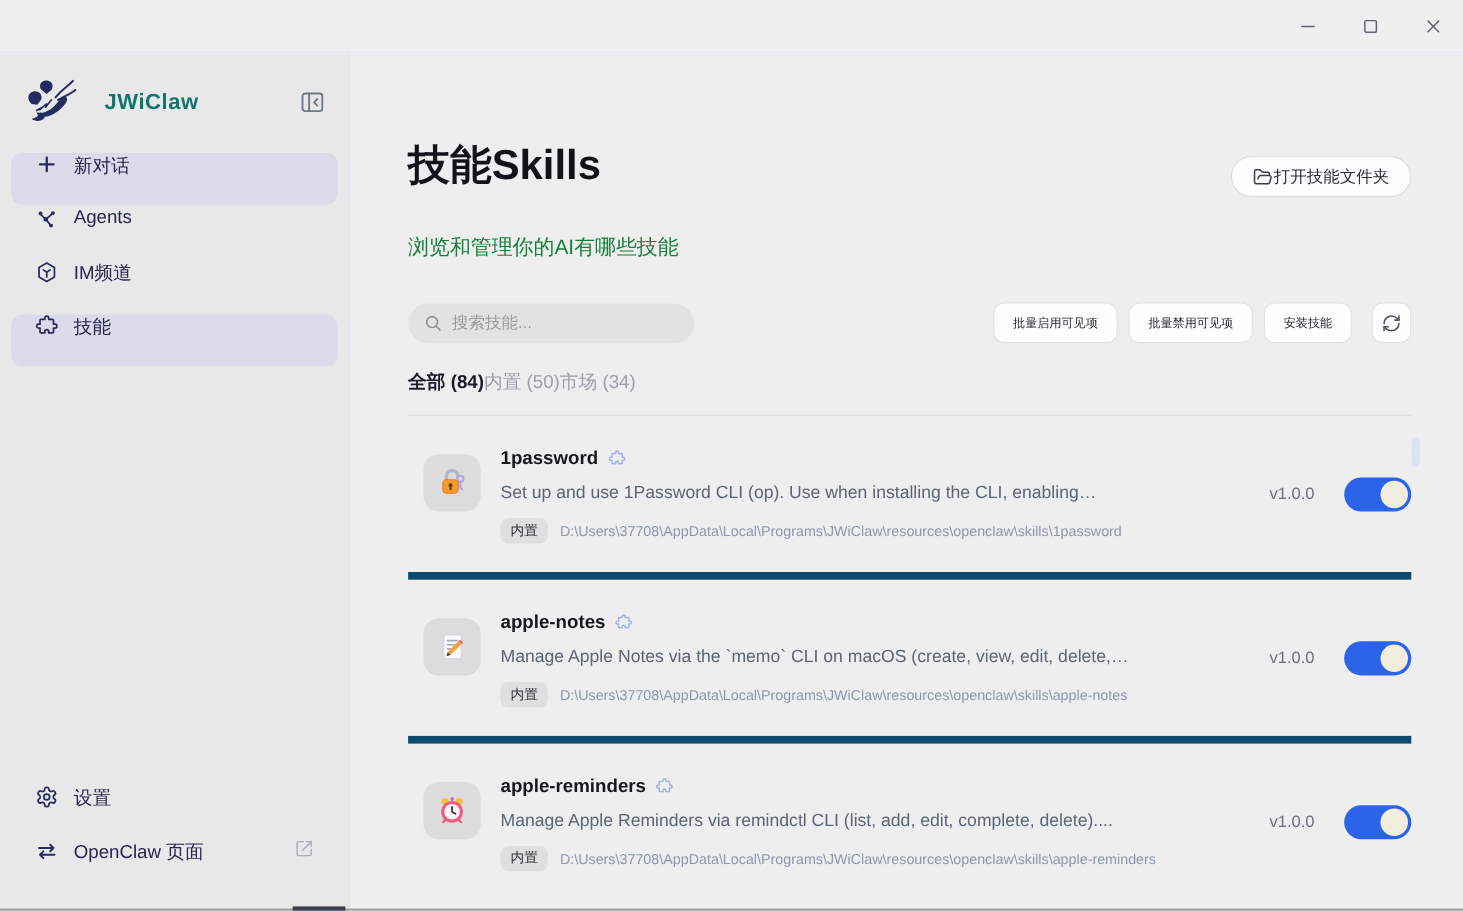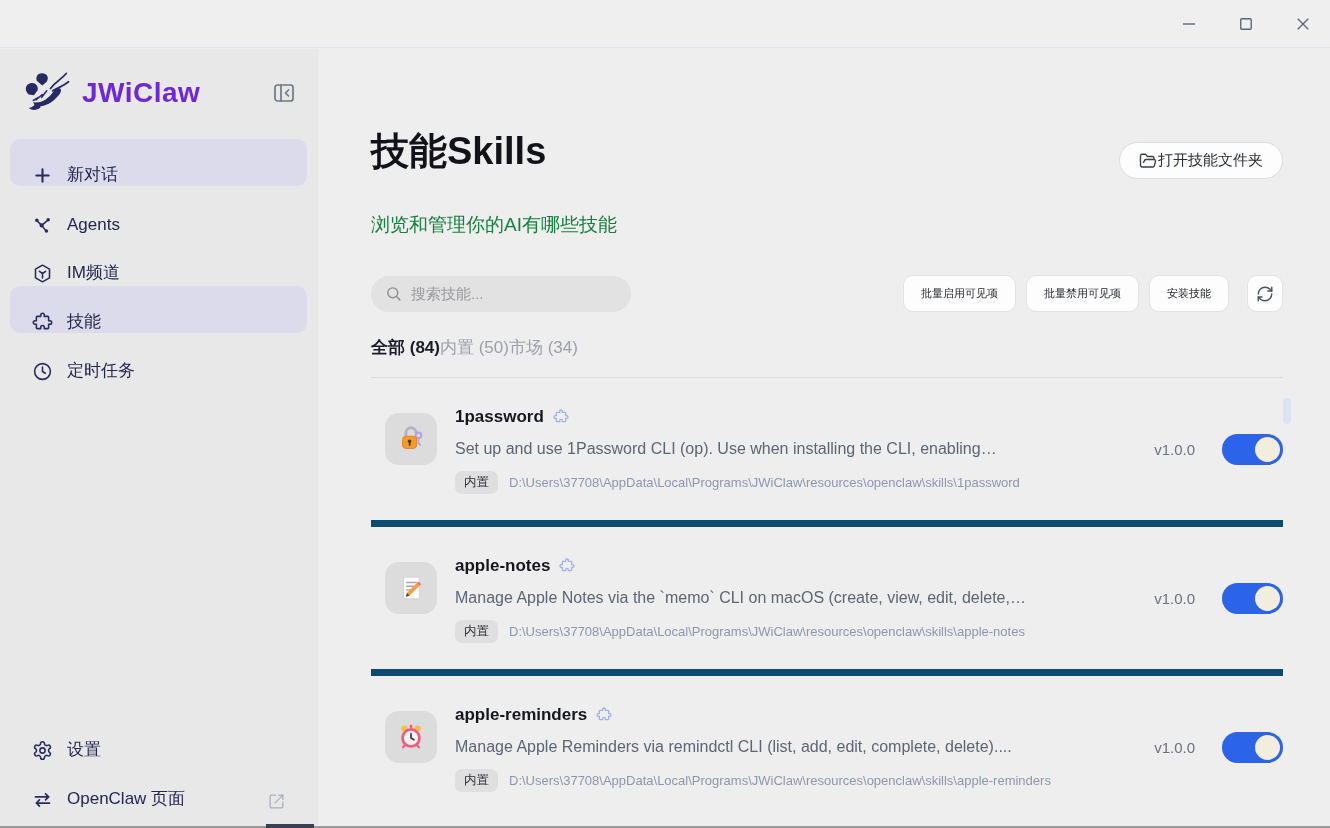--- a/index.html
+++ b/index.html
@@ -20,25 +20,25 @@
   .winbtn { width:20px; height:20px; display:flex; align-items:center; justify-content:center;
     color:#5b6573; cursor:default; }
 
   
   .sidebar {
     position:absolute; top:49px; left:0; width:318px; height:777px;
     background:#e9e8e8; border-right:1px solid #dde4f2;
     display:flex; flex-direction:column; padding:14px 10px 14px 10px;
   }
   .brand { display:flex; align-items:center; padding:6px 10px 6px 12px; margin-bottom:16px; }
-  .brand-name { font-size:28px; font-weight:700; color:#6d28d9; margin-left:12px; letter-spacing:.5px; }
+  .brand-name { font-size:20px; font-weight:700; color:#0f766e; margin-left:25px; letter-spacing:.5px; }
   .collapse-btn { margin-left:auto; color:#6f7886; width:26px; height:26px;
     display:flex; align-items:center; justify-content:center; }
   .nav-item {
-    display:flex; align-items:flex-end; gap:14px; height:47px; padding:0 22px;
+    display:flex; align-items:flex-start; gap:14px; height:47px; padding:0 22px;
     border-radius:10px; font-size:17px; color:#23264f; margin-bottom:2px;
     font-weight:500; cursor:default;
   }
   .nav-item .nicon { color:#282b5e; flex:0 0 auto; display:flex; }
   .nav-item.active { background:#dcdbeb; }
   .nav-item .ext { margin-left:auto; color:#a9aeb9; }
   .sidebar .spacer { flex:1; }
 
   
   .main { position:absolute; left:319px; top:49px; width:1011px; height:779px;
@@ -196,29 +196,20 @@
 
   <div class="nav-item active">
     <span class="nicon">
       <svg width="21" height="21" viewBox="0 0 24 24" fill="none" stroke="currentColor" stroke-width="1.8" stroke-linejoin="round">
           <path d="M10 3.5a2 2 0 0 1 4 0V5h4a1 1 0 0 1 1 1v4h1.5a2 2 0 1 1 0 4H19v4a1 1 0 0 1-1 1h-4v-1.5a2 2 0 1 0-4 0V19H6a1 1 0 0 1-1-1v-4H3.5a2 2 0 1 1 0-4H5V6a1 1 0 0 1 1-1h4z"></path>
         </svg>
     </span>
     <span>技能</span>
   </div>
 
-  <div class="nav-item">
-    <span class="nicon">
-      <svg width="21" height="21" viewBox="0 0 24 24" fill="none" stroke="currentColor" stroke-width="1.8" stroke-linecap="round">
-          <circle cx="12" cy="12" r="9"></circle>
-          <path d="M12 7v5l3.2 2"></path>
-        </svg>
-    </span>
-    <span>定时任务</span>
-  </div>
 
   <div class="spacer"></div>
 
   <div class="nav-item">
     <span class="nicon">
       <svg width="21" height="21" viewBox="0 0 24 24" fill="none" stroke="currentColor" stroke-width="1.8" stroke-linecap="round" stroke-linejoin="round">
           <path d="M12.22 2h-.44a2 2 0 0 0-2 2v.18a2 2 0 0 1-1 1.73l-.43.25a2 2 0 0 1-2 0l-.15-.08a2 2 0 0 0-2.73.73l-.22.38a2 2 0 0 0 .73 2.73l.15.1a2 2 0 0 1 1 1.72v.51a2 2 0 0 1-1 1.74l-.15.09a2 2 0 0 0-.73 2.73l.22.38a2 2 0 0 0 2.73.73l.15-.08a2 2 0 0 1 2 0l.43.25a2 2 0 0 1 1 1.73V20a2 2 0 0 0 2 2h.44a2 2 0 0 0 2-2v-.18a2 2 0 0 1 1-1.73l.43-.25a2 2 0 0 1 2 0l.15.08a2 2 0 0 0 2.73-.73l.22-.39a2 2 0 0 0-.73-2.73l-.15-.08a2 2 0 0 1-1-1.74v-.5a2 2 0 0 1 1-1.74l.15-.09a2 2 0 0 0 .73-2.73l-.22-.38a2 2 0 0 0-2.73-.73l-.15.08a2 2 0 0 1-2 0l-.43-.25a2 2 0 0 1-1-1.73V4a2 2 0 0 0-2-2z"></path>
           <circle cx="12" cy="12" r="3"></circle>
         </svg>
     </span>

